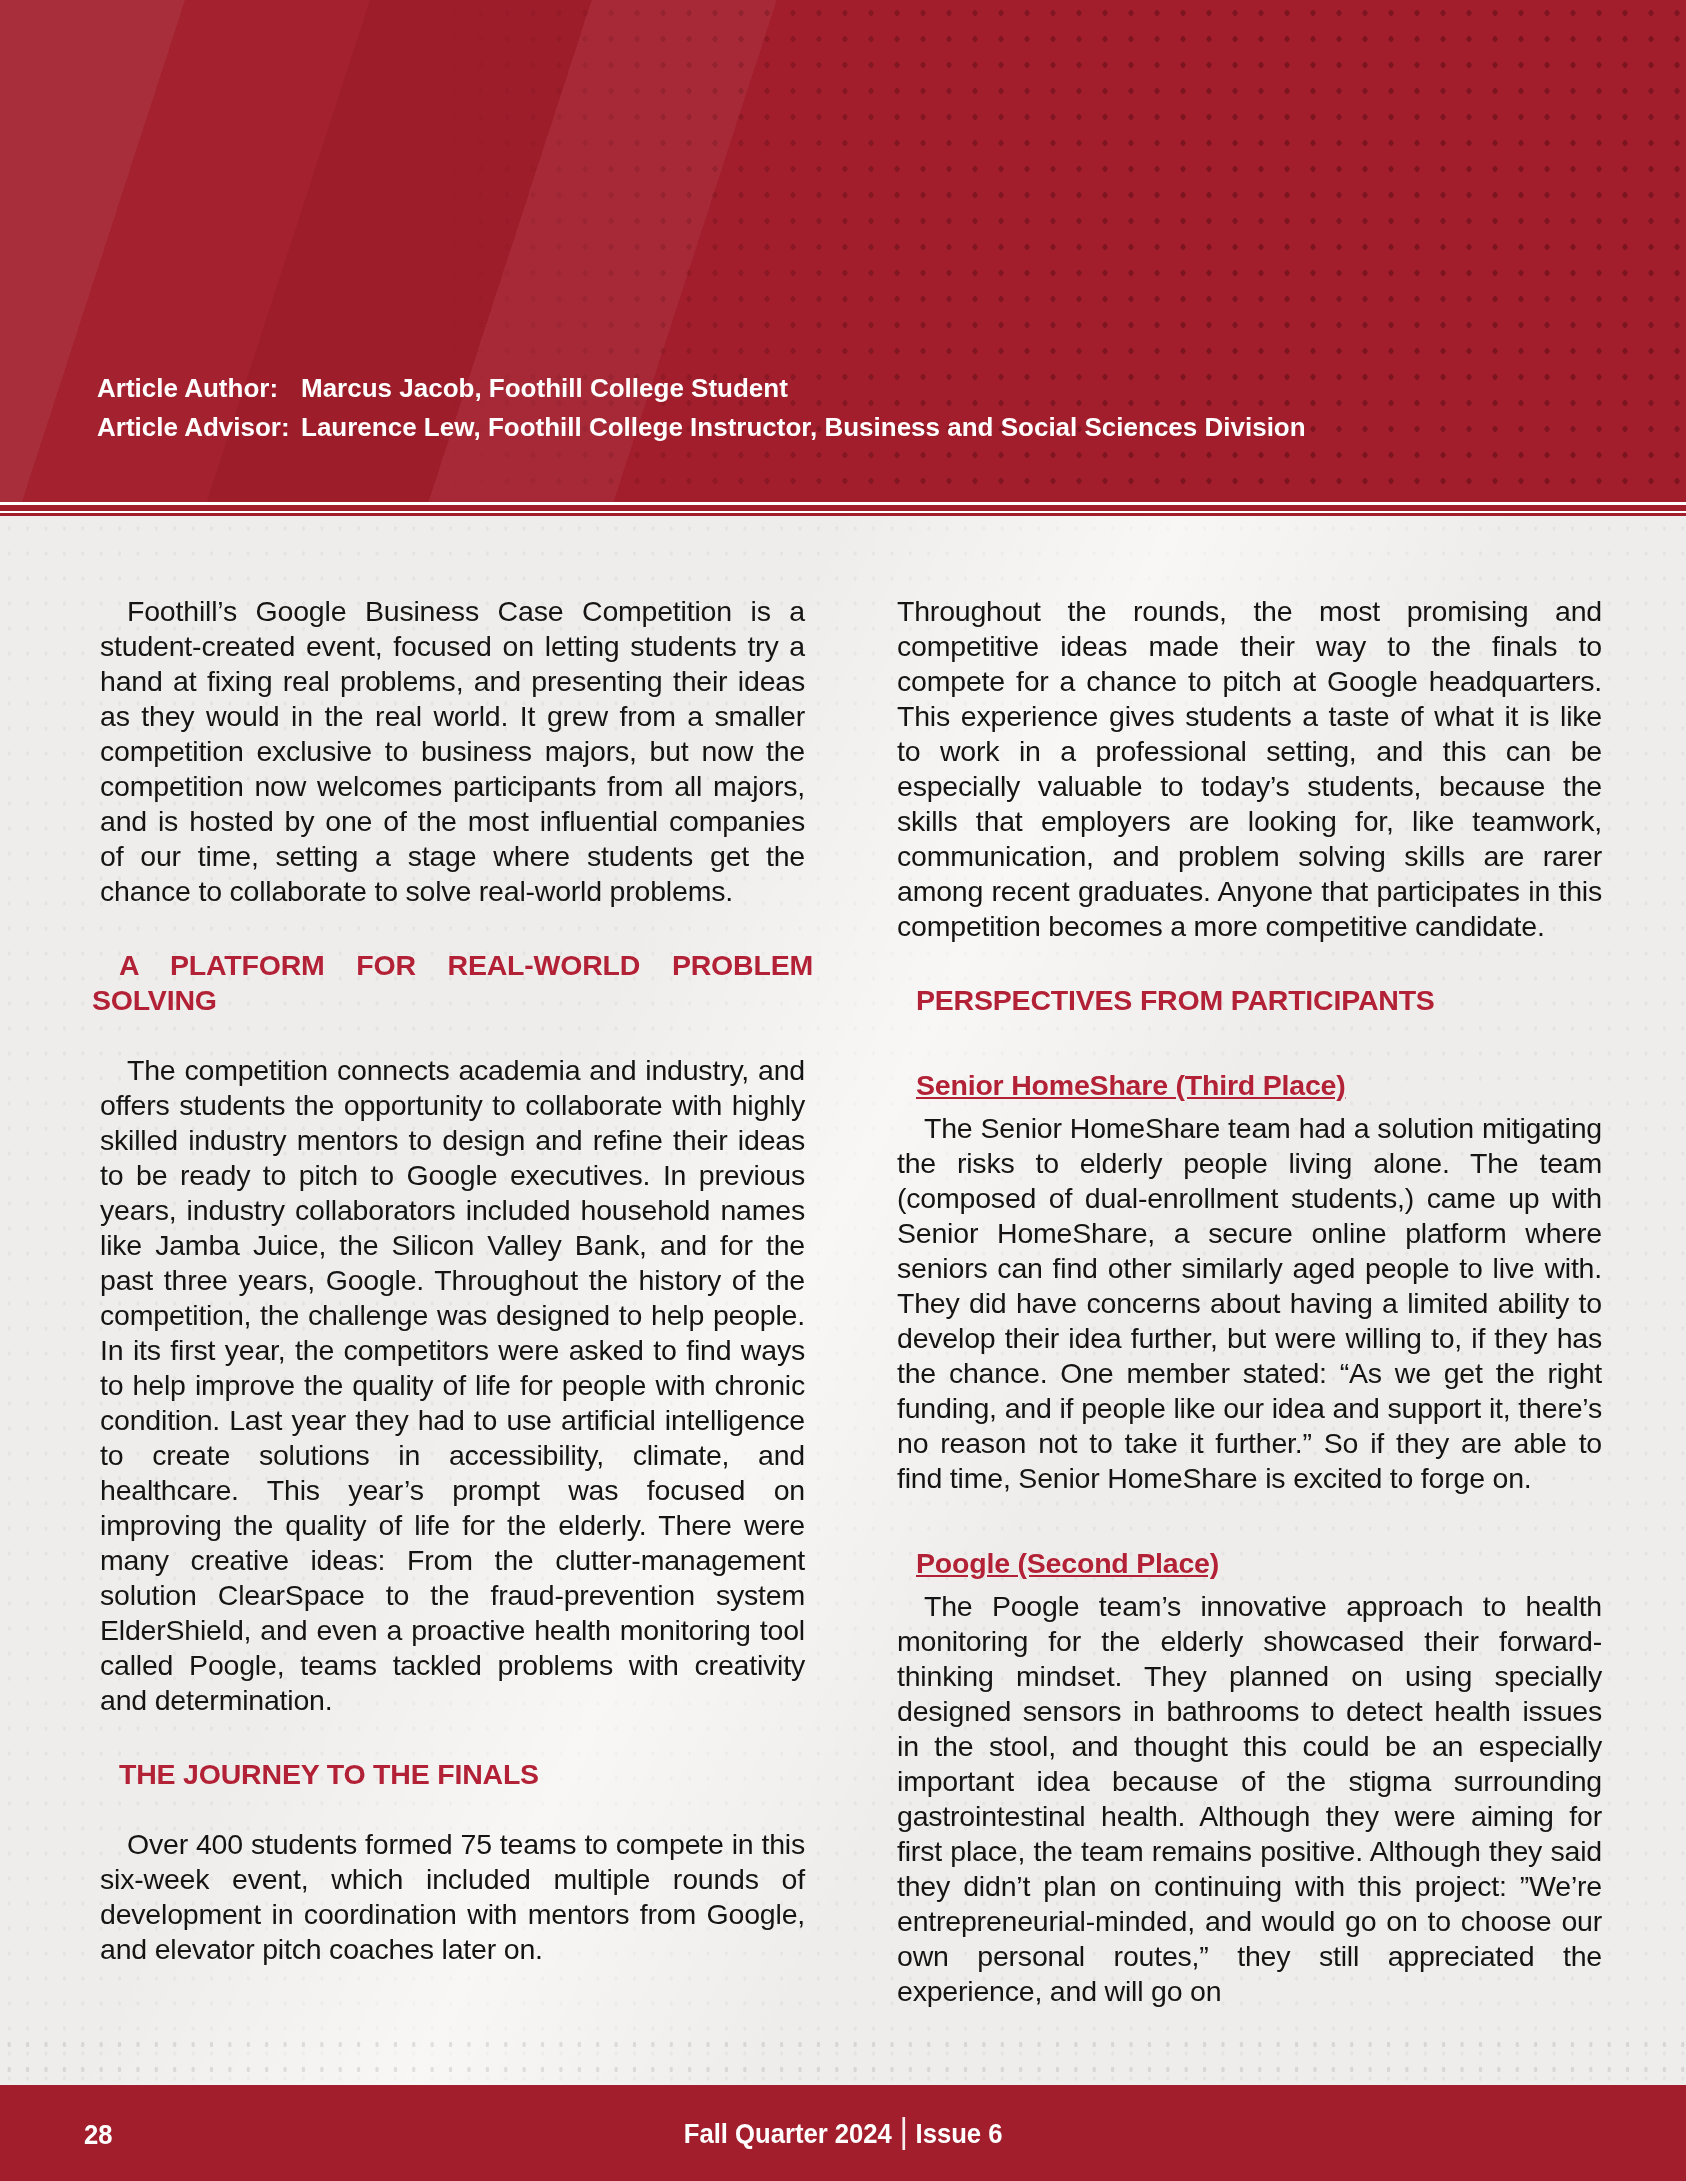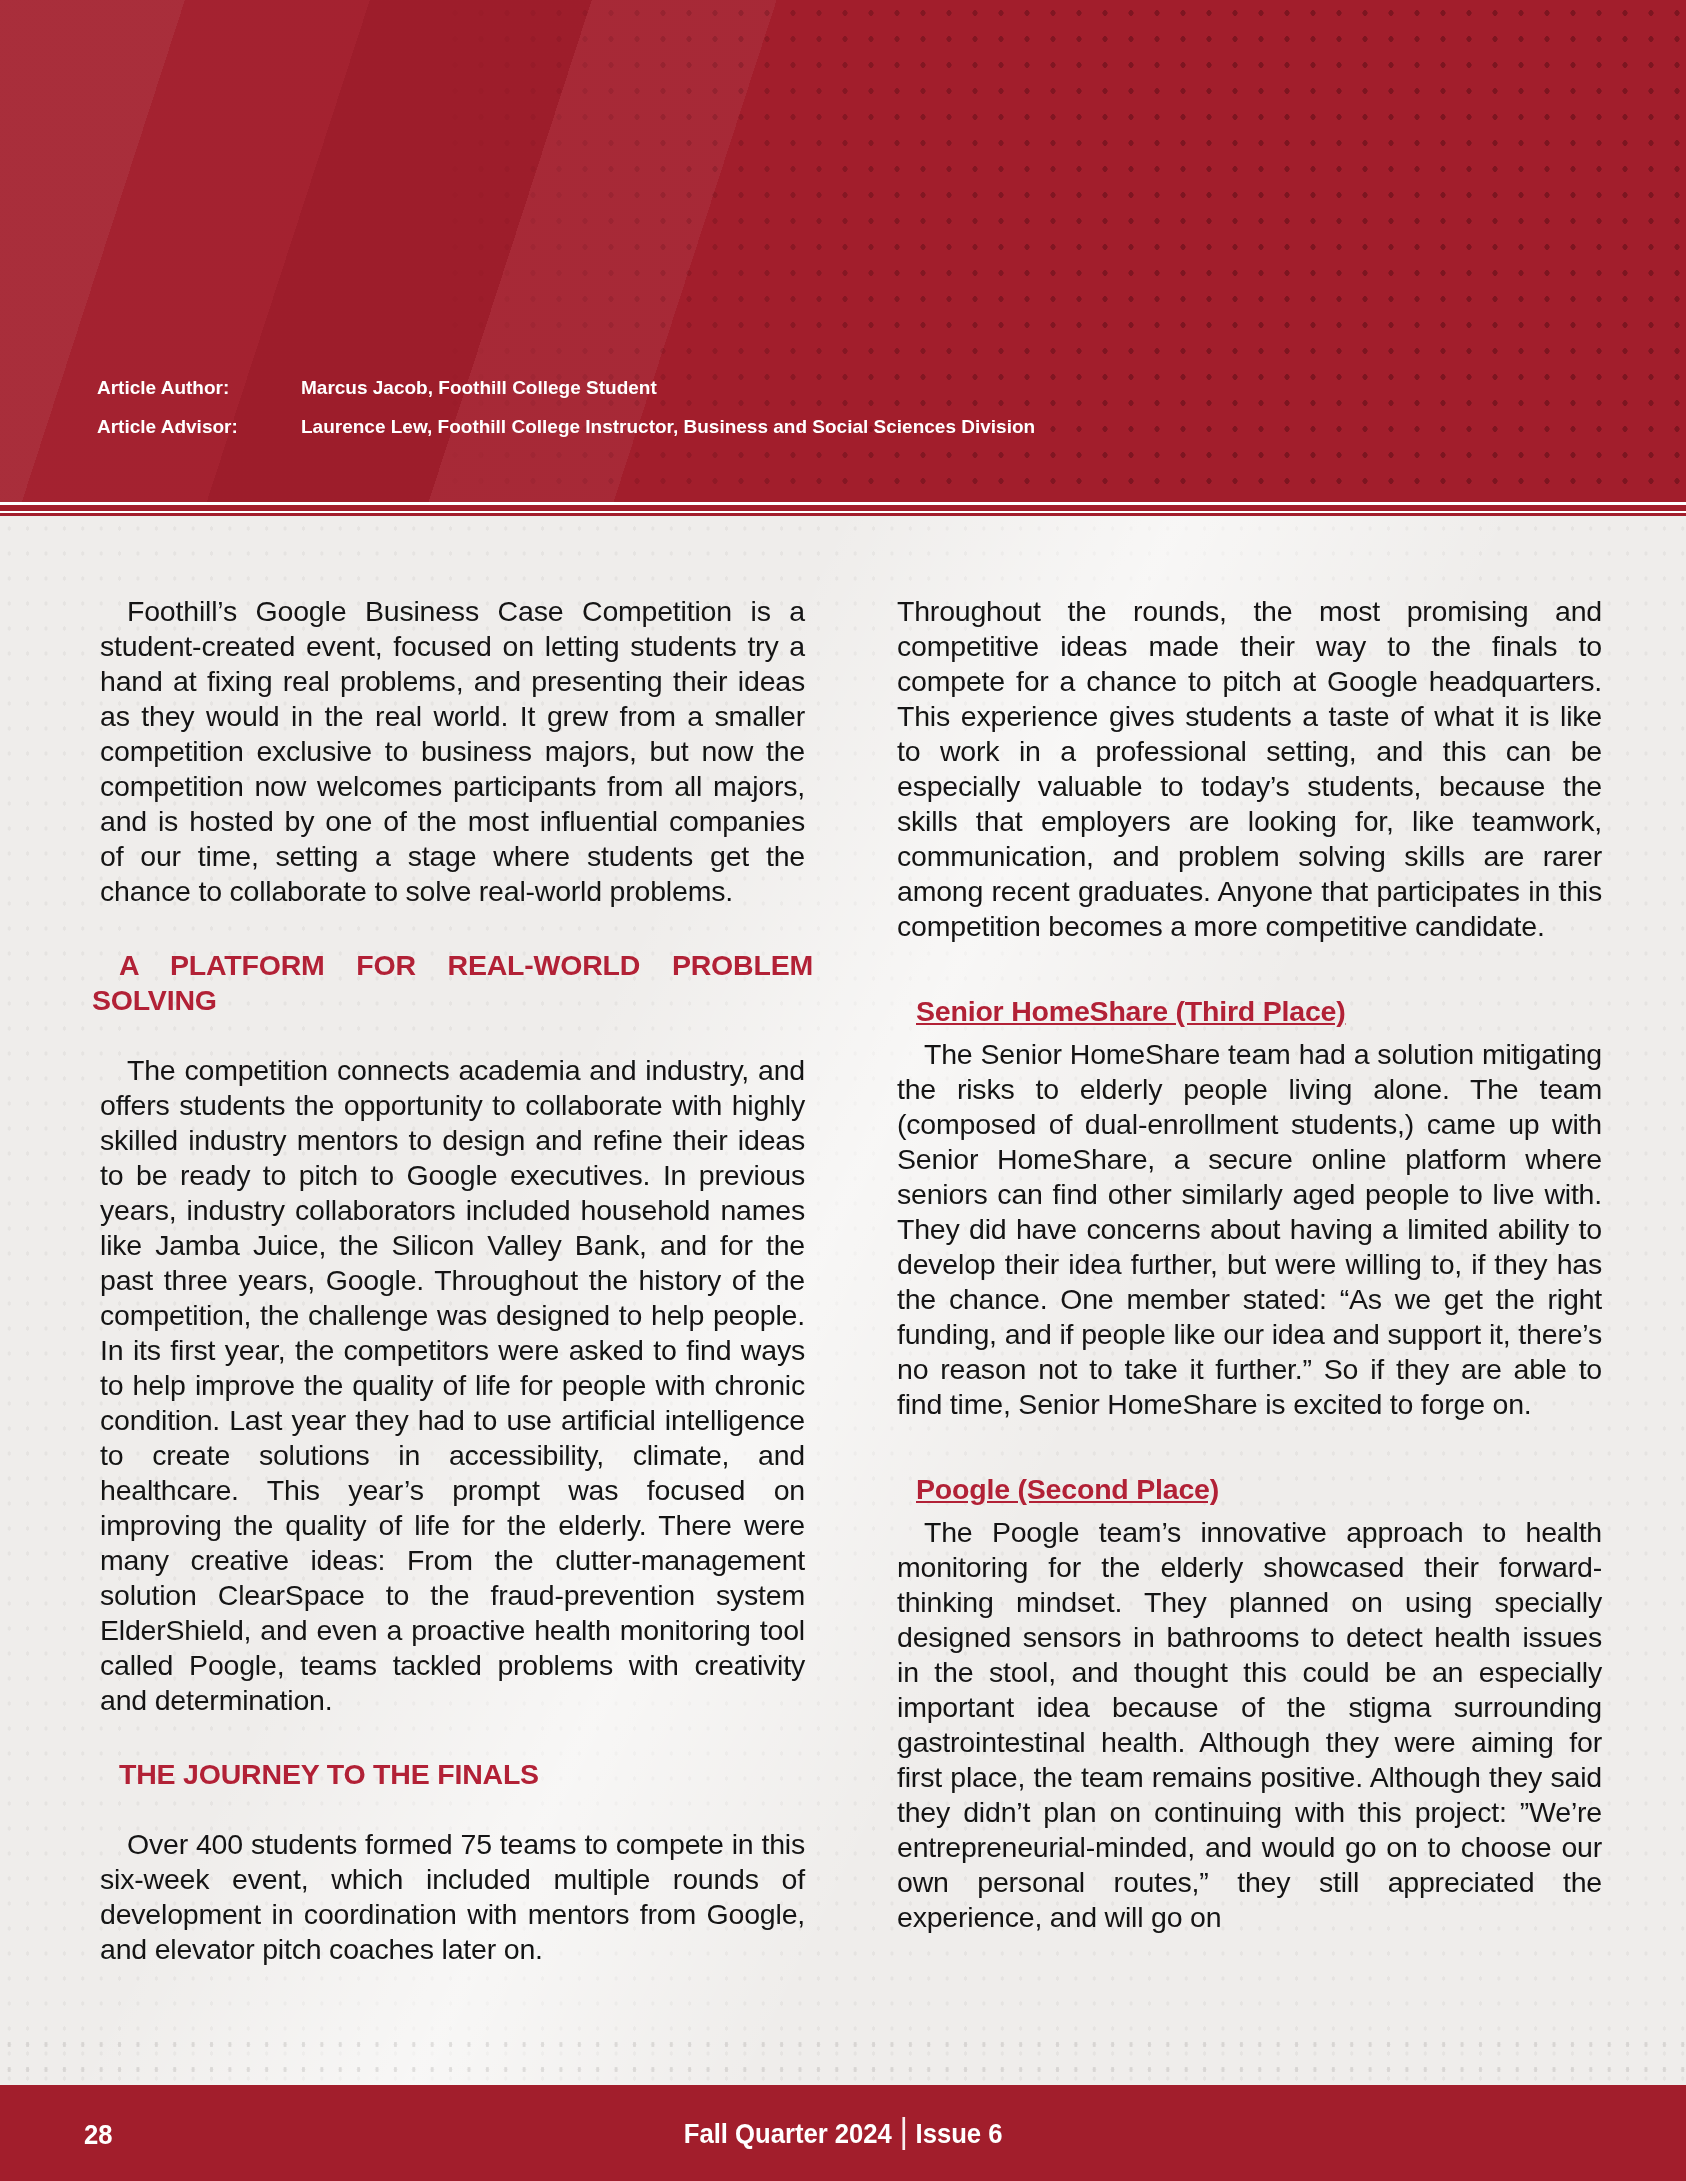--- a/index.html
+++ b/index.html
@@ -40,21 +40,21 @@
     font-size:69px;line-height:87px;font-weight:bold;
     color:var(--title-yellow,#f5b321);
     transform:scaleX(0.72);transform-origin:0 50%;
     white-space:nowrap;
   }
   .credits{
     position:absolute;left:97px;top:373px;
     display:grid;grid-template-columns:204px auto;
     row-gap:9.2px;
     color:#ffffff;font-weight:bold;
-    font-size:19px;line-height:30px;
+    font-size:26px;line-height:30px;
     white-space:nowrap;
   }
 
   
   .separator{
     height:13.8px;
     background:linear-gradient(
       #ffffff 0 2.8px,
       var(--brand-red,#a21e2c) 2.8px 9.2px,
       #ffffff 9.2px 11px,
@@ -163,20 +163,21 @@
     <div class="columns">
       <div class="col" id="left-col">
           <p class="para indent">Foothill’s Google Business Case Competition is a student-created event, focused on letting students try a hand at fixing real problems, and presenting their ideas as they would in the real world. It grew from a smaller competition exclusive to business majors, but now the competition now welcomes participants from all majors, and is hosted by one of the most influential companies of our time, setting a stage where students get the chance to collaborate to solve real-world problems.</p>
           <p class="section-heading">A PLATFORM FOR REAL-WORLD PROBLEM SOLVING</p>
           <p class="para indent">The competition connects academia and industry, and offers students the opportunity to collaborate with highly skilled industry mentors to design and refine their ideas to be ready to pitch to Google executives. In previous years, industry collaborators included household names like Jamba Juice, the Silicon Valley Bank, and for the past three years, Google. Throughout the history of the competition, the challenge was designed to help people. In its first year, the competitors were asked to find ways to help improve the quality of life for people with chronic condition. Last year they had to use artificial intelligence to create solutions in accessibility, climate, and healthcare. This year’s prompt was focused on improving the quality of life for the elderly. There were many creative ideas: From the clutter-management solution ClearSpace to the fraud-prevention system ElderShield, and even a proactive health monitoring tool called Poogle, teams tackled problems with creativity and determination.</p>
           <p class="section-heading">THE JOURNEY TO THE FINALS</p>
           <p class="para indent">Over 400 students formed 75 teams to compete in this six-week event, which included multiple rounds of development in coordination with mentors from Google, and elevator pitch coaches later on.</p>
         </div>
       <div class="col" id="right-col">
           <p class="para">Throughout the rounds, the most promising and competitive ideas made their way to the finals to compete for a chance to pitch at Google headquarters. This experience gives students a taste of what it is like to work in a professional setting, and this can be especially valuable to today’s students, because the skills that employers are looking for, like teamwork, communication, and problem solving skills are rarer among recent graduates. Anyone that participates in this competition becomes a more competitive candidate.</p>
+          <p class="section-heading">PERSPECTIVES FROM PARTICIPANTS</p>
           <p class="sub-heading">Senior HomeShare (Third Place)</p>
           <p class="para indent">The Senior HomeShare team had a solution mitigating the risks to elderly people living alone. The team (composed of dual-enrollment students,) came up with Senior HomeShare, a secure online platform where seniors can find other similarly aged people to live with. They did have concerns about having a limited ability to develop their idea further, but were willing to, if they has the chance. One member stated: “As we get the right funding, and if people like our idea and support it, there’s no reason not to take it further.” So if they are able to find time, Senior HomeShare is excited to forge on.</p>
           <p class="sub-heading">Poogle (Second Place)</p>
           <p class="para indent">The Poogle team’s innovative approach to health monitoring for the elderly showcased their forward-thinking mindset. They planned on using specially designed sensors in bathrooms to detect health issues in the stool, and thought this could be an especially important idea because of the stigma surrounding gastrointestinal health. Although they were aiming for first place, the team remains positive. Although they said they didn’t plan on continuing with this project: ”We’re entrepreneurial-minded, and would go on to choose our own personal routes,” they still appreciated the experience, and will go on</p>
         </div>
     </div>
     <div class="bottom-dots"></div>
   </main>
 
   <footer class="page-footer">

